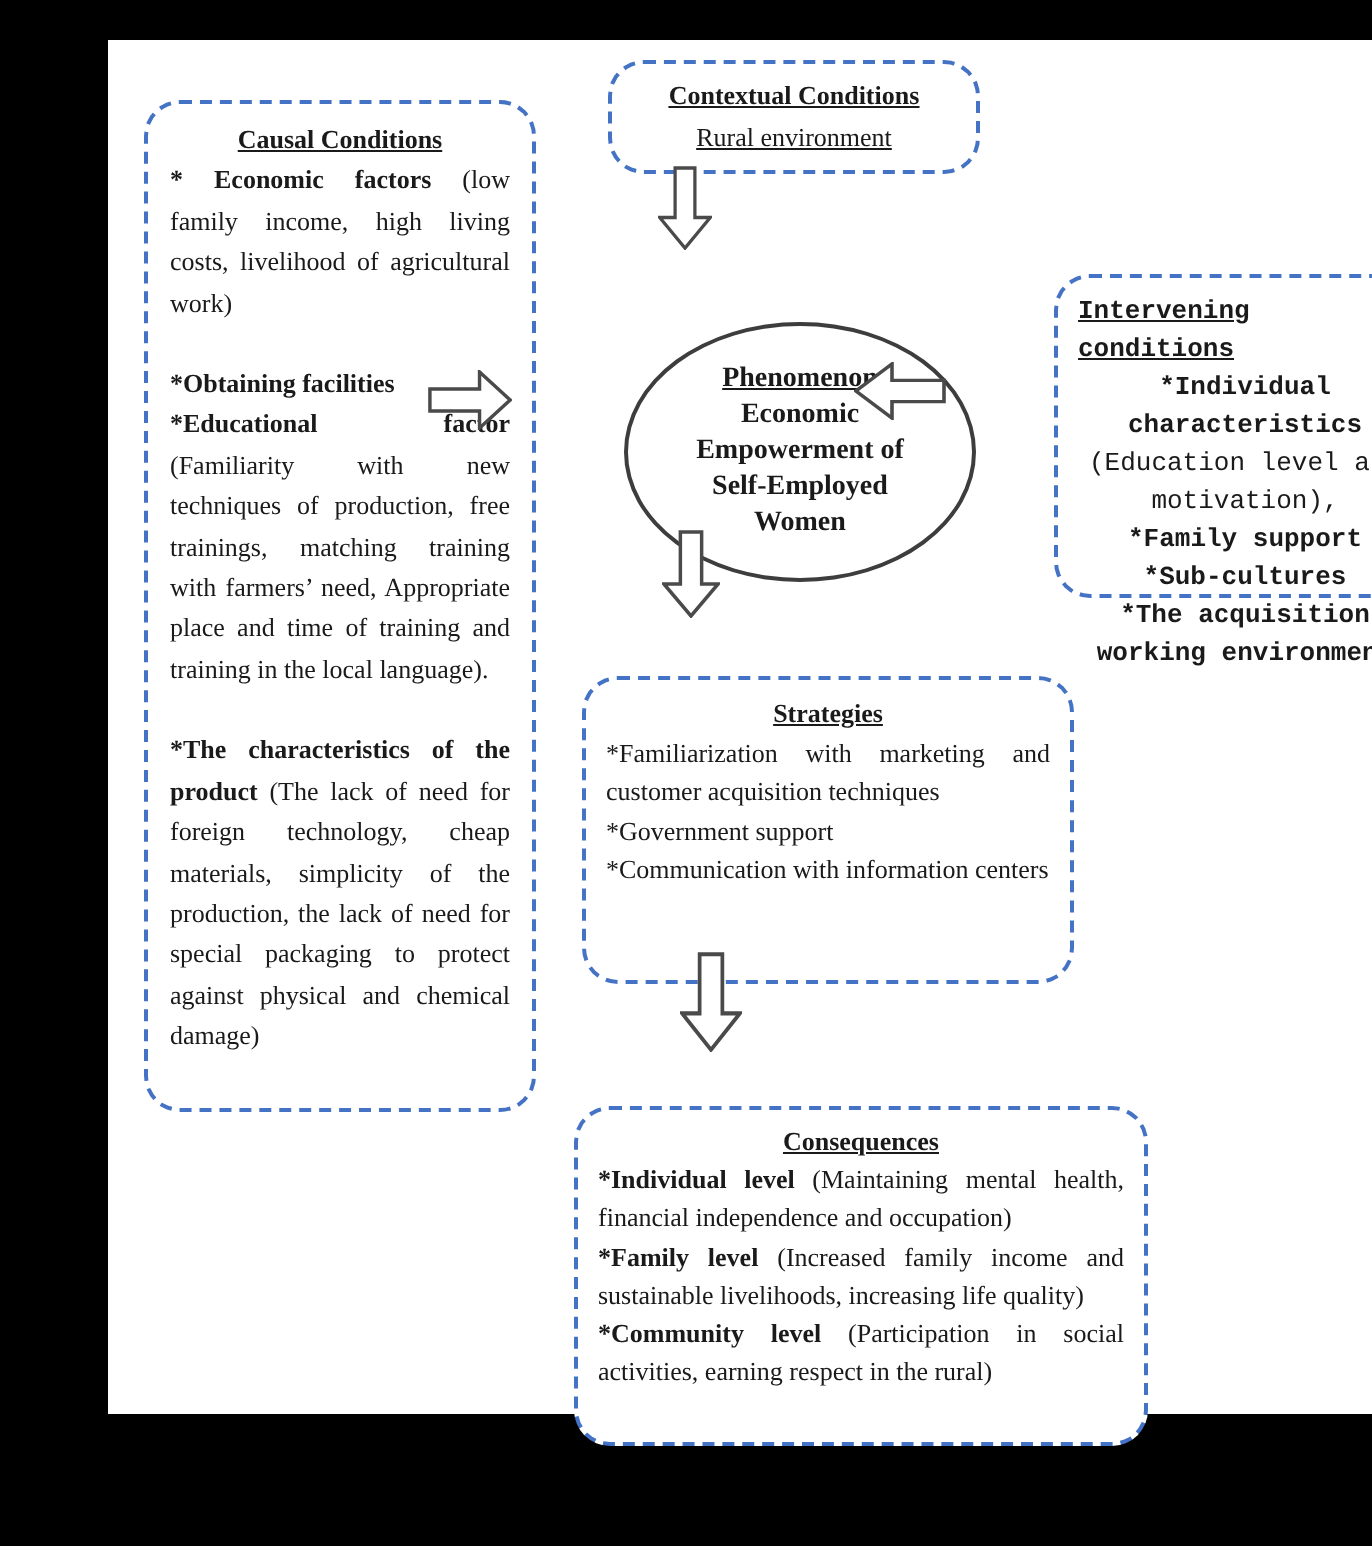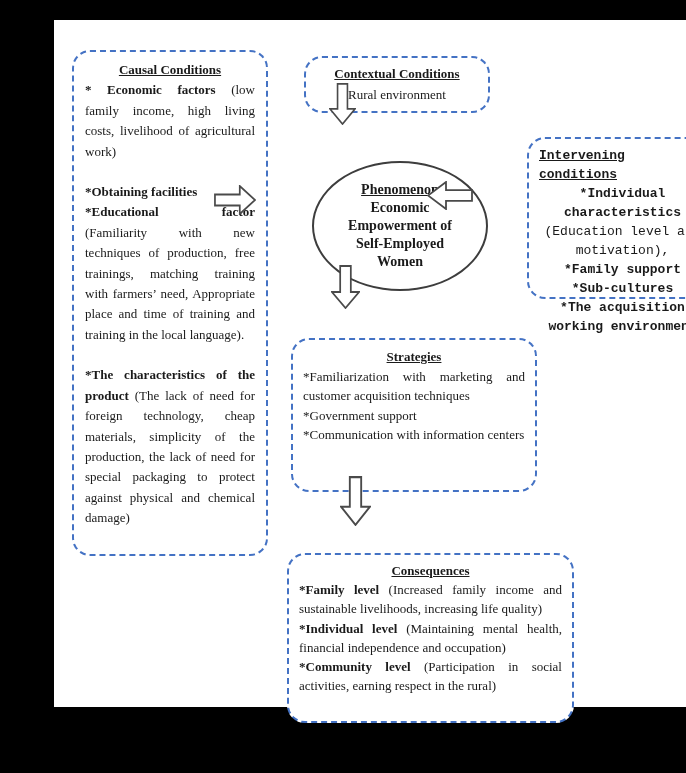--- a/index.html
+++ b/index.html
@@ -22,21 +22,21 @@
   .dbox .title{
     text-align:center;font-weight:bold;text-decoration:underline;
   }
   .just{text-align:justify;}
   .b{font-weight:bold;}
   
   .causal{left:18px;top:30px;width:196px;height:506px;padding:8px 11px;line-height:20.4px;}
   .causal p{margin:0;}
   .causal p.gap{margin-top:20px;}
   
-  .contextual{left:250px;top:36px;width:186px;height:57px;padding:5px 8px;text-align:center;line-height:21px;}
+  .contextual{left:250px;top:10px;width:186px;height:57px;padding:5px 8px;text-align:center;line-height:21px;text-decoration:underline;}
   
   .intervening{left:473px;top:117px;width:191px;height:162px;padding:7px 10px;line-height:19px;font-family:Liberation Mono, monospace;}
   .intervening .title{text-align:left;}
   .intervening p{margin:0;text-align:center;}
   
   .strategies{left:237px;top:318px;width:246px;height:154px;padding:7px 10px;line-height:19.5px;}
   .strategies p{margin:0;}
   
   .consequences{left:233px;top:533px;width:287px;height:170px;padding:6px 10px;line-height:19.2px;}
   .consequences p{margin:0;}
@@ -87,22 +87,22 @@
 
   <div class="dbox strategies">
     <div class="title">Strategies</div>
     <p class="just">*Familiarization with marketing and customer acquisition techniques</p>
     <p>*Government support</p>
     <p>*Communication with information centers</p>
   </div>
 
   <div class="dbox consequences">
     <div class="title">Consequences</div>
+    <p class="just"><span class="b">*Individual level</span><span> (Maintaining mental health, financial independence and occupation)</span></p>
     <p class="just"><span class="b">*Family level</span><span> (Increased family income and sustainable livelihoods, increasing life quality)</span></p>
-    <p class="just"><span class="b">*Individual level</span><span> (Maintaining mental health, financial independence and occupation)</span></p>
     <p class="just"><span class="b">*Community level</span><span> (Participation in social activities, earning respect in the rural)</span></p>
   </div>
 
 </div>
 
 <div class="arrow" style="left:329px;top:83px;width:27px;height:42px;">
   <svg viewBox="0 0 30 44" preserveAspectRatio="none">
       <polygon points="9.5,1 20.5,1 20.5,27 29,27 15,43 1,27 9.5,27"></polygon>
     </svg>
 </div>

